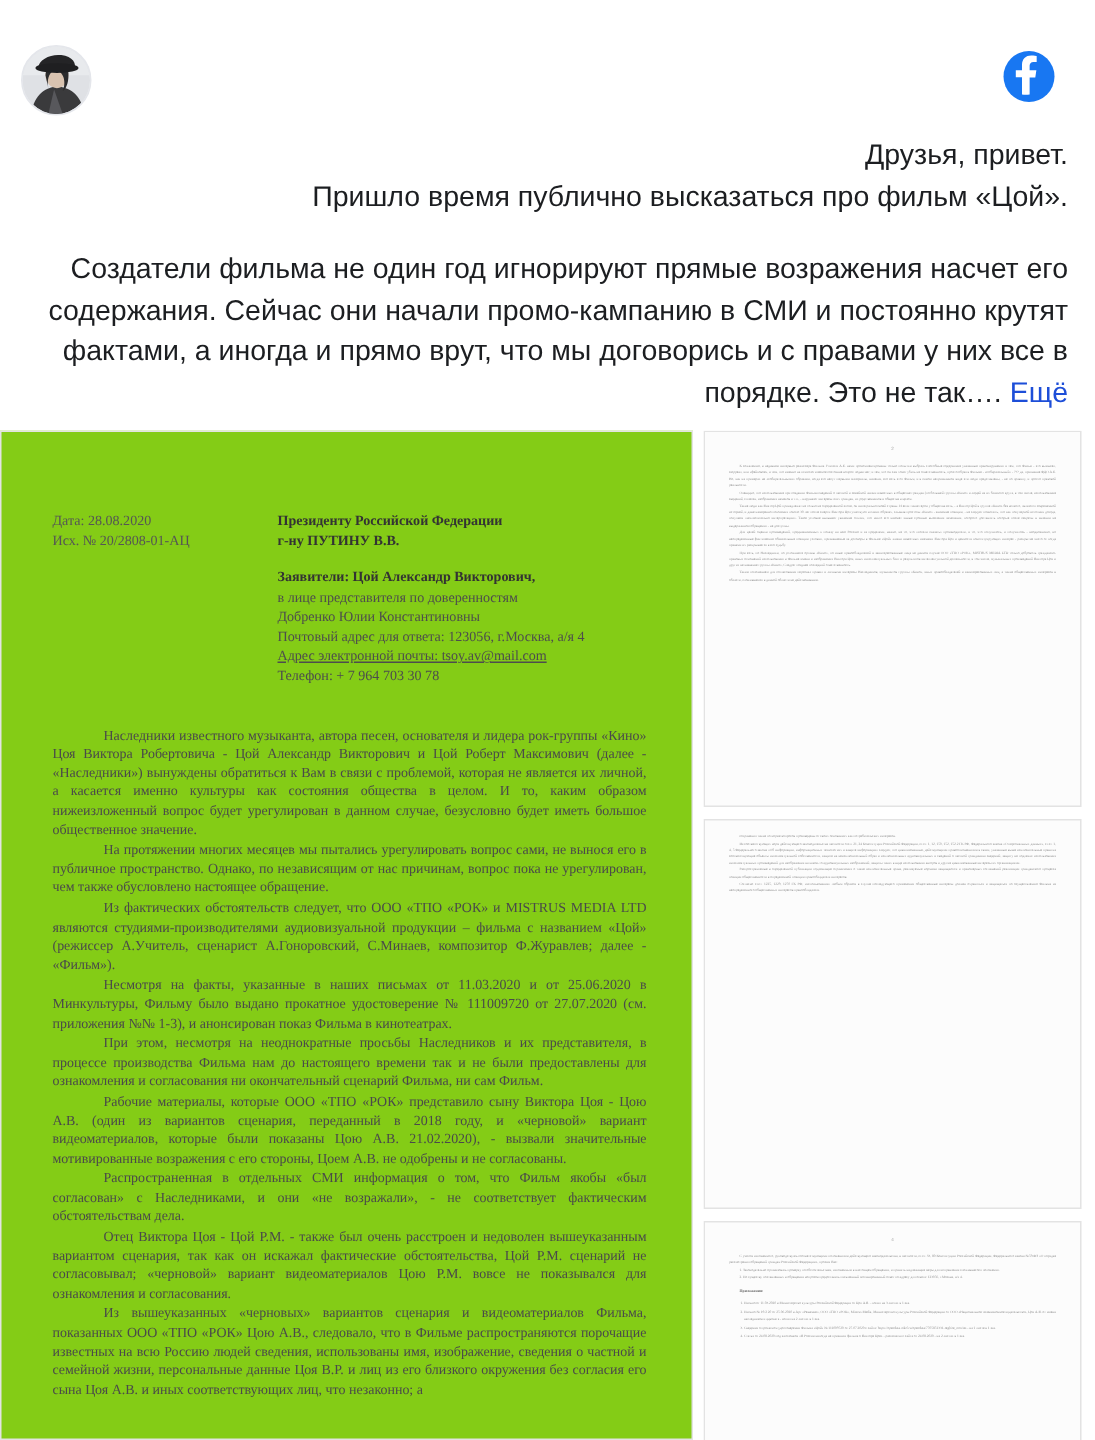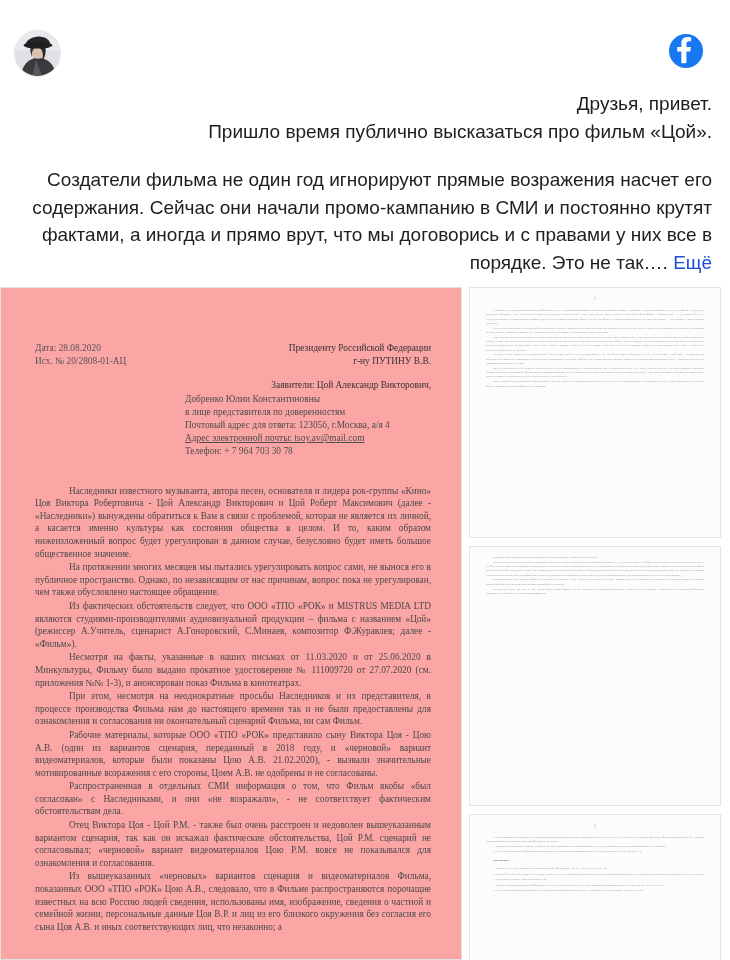--- a/index.html
+++ b/index.html
@@ -105,21 +105,21 @@
 
   .doc-page {
     background: #fbfbfb;
     border: 1px solid #e3e3e3;
     overflow: hidden;
     position: relative;
   }
   .doc-page.left {
     width: 462px; height: 673px;
     padding: 40px 30px 0 34px;
-    background: #fca5a5;
+    background: #84cc16;
   }
   .doc-page.thumb {
     width: 252px;
     padding: 9px 16px 0 16px;
     background: #fcfcfc;
     flex: none;
   }
   .thumb-1 { height: 251px; }
   .thumb-2 { height: 260px; }
   .thumb-3 { height: 148px; }
@@ -144,21 +144,21 @@
     color: #555;
     padding-top: 14px;
   }
   .letter-head-right {
     flex: 1 1 auto;
     font-size: 9.4px;
     line-height: 13.2px;
     color: #4d4d4d;
     padding-top: 14px;
   }
-  .lh-b { font-weight: normal; color: #333; text-align: right; }
+  .lh-b { font-weight: bold; color: #333; }
   .lh-gap { height: 11px; }
   .lh-link { text-decoration: underline; }
 
   .salutation { margin-bottom: 13px; text-indent: 34px; }
   .doc-para {
     text-align: justify;
     text-indent: 34px;
     margin-bottom: 1px;
     hyphens: auto;
   }
@@ -250,22 +250,22 @@
       <div class="letter-head">
         <div class="letter-head-left">
           <div>Дата: 28.08.2020</div>
           <div>Исх. № 20/2808-01-АЦ</div>
         </div>
         <div class="letter-head-right">
           <div class="lh-b">Президенту Российской Федерации</div>
           <div class="lh-b">г-ну ПУТИНУ В.В.</div>
           <div class="lh-gap"></div>
           <div class="lh-b">Заявители: Цой Александр Викторович,</div>
+          <div>в лице представителя по доверенностям</div>
           <div>Добренко Юлии Константиновны</div>
-          <div>в лице представителя по доверенностям</div>
           <div>Почтовый адрес для ответа: 123056, г.Москва, а/я 4</div>
           <div class="lh-link">Адрес электронной почты: tsoy.av@mail.com</div>
           <div>Телефон: + 7 964 703 30 78</div>
         </div>
       </div>
 
 
       <div class="doc-para">Наследники известного музыканта, автора песен, основателя и лидера рок-группы «Кино» Цоя Виктора Робертовича - Цой Александр Викторович и Цой Роберт Максимович (далее - «Наследники») вынуждены обратиться к Вам в связи с проблемой, которая не является их личной, а касается именно культуры как состояния общества в целом. И то, каким образом нижеизложенный вопрос будет урегулирован в данном случае, безусловно будет иметь большое общественное значение.</div>
       <div class="doc-para">На протяжении многих месяцев мы пытались урегулировать вопрос сами, не вынося его в публичное пространство. Однако, по независящим от нас причинам, вопрос пока не урегулирован, чем также обусловлено настоящее обращение.</div>
       <div class="doc-para">Из фактических обстоятельств следует, что ООО «ТПО «РОК» и MISTRUS MEDIA LTD являются студиями-производителями аудиовизуальной продукции – фильма с названием «Цой» (режиссер А.Учитель, сценарист А.Гоноровский, С.Минаев, композитор Ф.Журавлев; далее - «Фильм»).</div>

